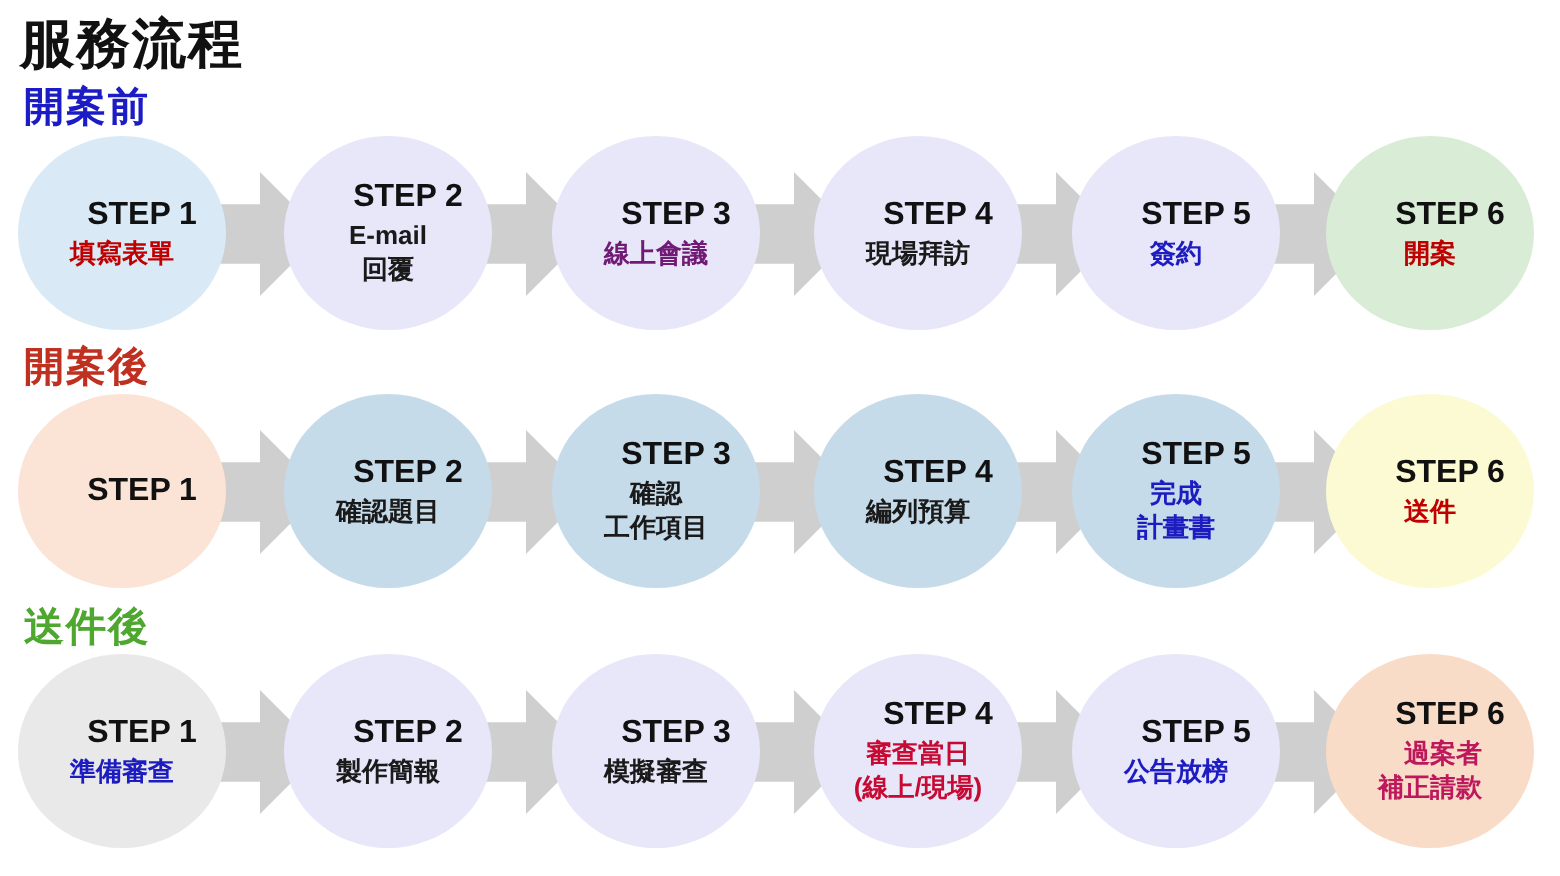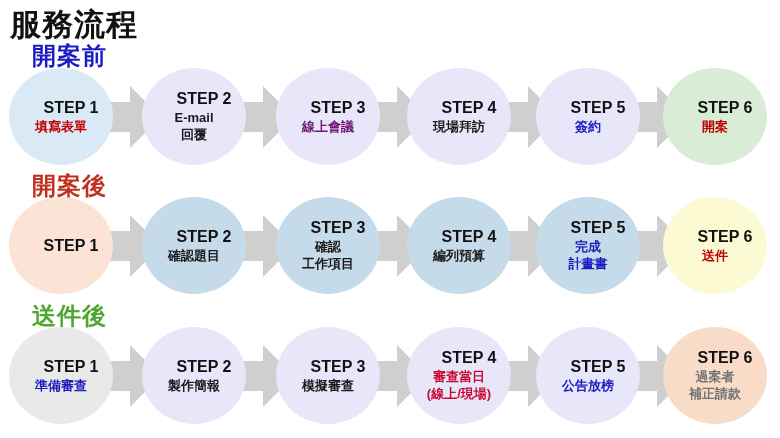--- a/index.html
+++ b/index.html
@@ -6,26 +6,26 @@
   body{
     width:780px;height:438px;
     background:#ffffff;
     font-family:"Liberation Sans","DejaVu Sans",sans-serif;
     overflow:hidden;
   }
   .canvas{position:relative;width:780px;height:438px;background:#ffffff;}
 
   .page-title{
     position:absolute;left:10px;top:4px;
-    font-size:31px;font-weight:800;color:#111;
+    font-size:27px;font-weight:800;color:#111;
     letter-spacing:1px;
   }
   .section-header{
-    position:absolute;left:32px;
-    font-size:24px;font-weight:800;letter-spacing:1px;
+    position:absolute;left:12px;
+    font-size:20px;font-weight:800;letter-spacing:1px;
   }
   .hdr1{top:40px;}
   .hdr2{top:170px;}
   .hdr3{top:300px;}
 
   .row{position:absolute;left:0;width:780px;height:97px;}
   .row1{top:68px;}
   .row2{top:197px;}
   .row3{top:327px;}
 
@@ -153,18 +153,18 @@
       <div class="t">STEP 4</div>
       <div class="s" style="color: rgb(199, 10, 51);">審查當日
 (線上/現場)</div>
     </div>
     <div class="step c5" style="background: rgb(232, 230, 249);">
       <div class="t">STEP 5</div>
       <div class="s" style="color: rgb(28, 28, 192);">公告放榜</div>
     </div>
     <div class="step c6" style="background: rgb(249, 220, 199);">
       <div class="t">STEP 6</div>
-      <div class="s" style="color: #737373;">過案者
+      <div class="s" style="color: #be185d; text-align: right;">過案者
 補正請款</div>
     </div>
   </div>
 
 </div>
 
 </body></html>

